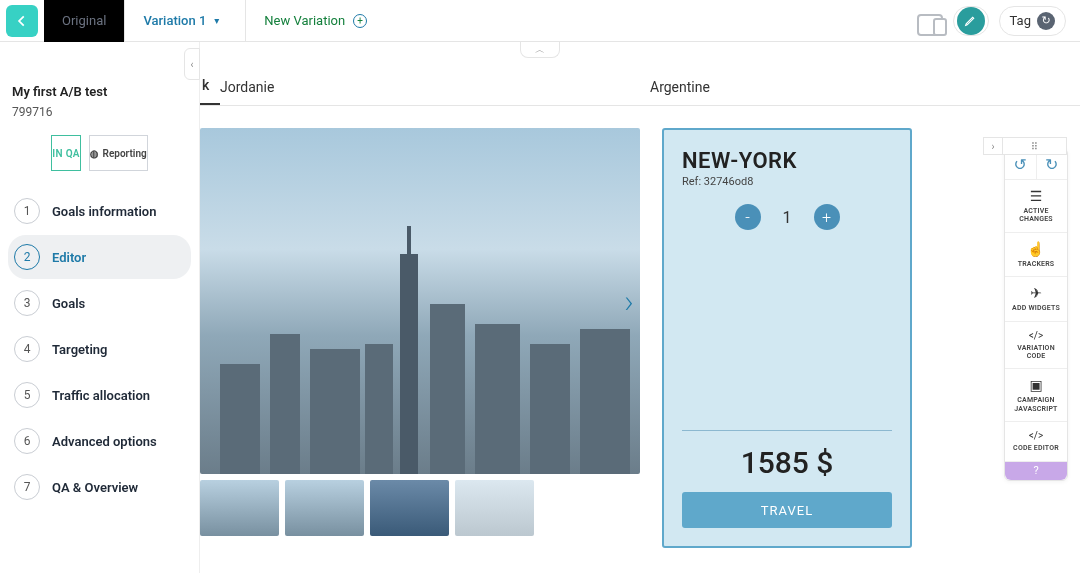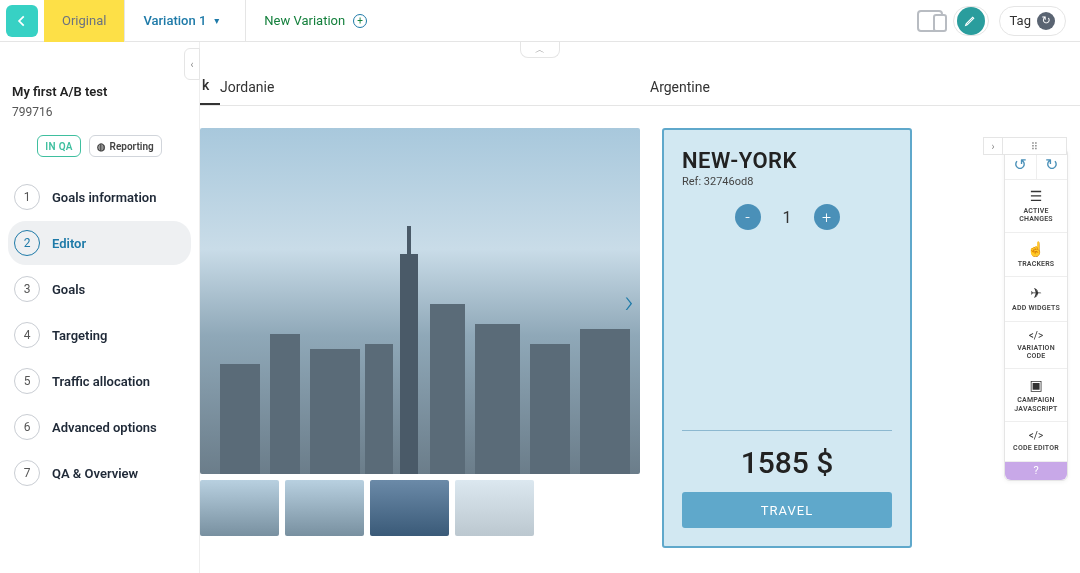--- a/index.html
+++ b/index.html
@@ -1,43 +1,43 @@
 <!DOCTYPE html>
 <html><head>
 <meta charset="utf-8">
 <style>
   *{box-sizing:border-box;margin:0;padding:0;font-family:-apple-system,BlinkMacSystemFont,"Segoe UI",Roboto,sans-serif}
   body{background:#f5f5f5;overflow:hidden;width:1080px;height:573px;position:relative}
   .topbar{height:42px;background:#fff;border-bottom:1px solid #e5e5e5;display:flex;align-items:center;position:relative;z-index:10}
   .back-btn{width:32px;height:32px;margin:5px 6px;border-radius:6px;background:#37d1c4;display:flex;align-items:center;justify-content:center;cursor:pointer}
   .tab{height:42px;padding:0 18px;display:flex;align-items:center;font-size:13px;color:#6b7280;cursor:pointer}
-  .tab.orig{background:#fde047;border-right:1px solid #e5e5e5}
+  .tab.orig{background:#000000;border-right:1px solid #e5e5e5}
   .tab.var{color:#1e7aa8;font-weight:500}
   .chev{margin-left:8px;font-size:10px;color:#1e7aa8}
   .vdiv{width:1px;height:42px;background:#e5e5e5;margin:0 8px}
   .newvar{color:#15803d;font-size:13px;display:flex;align-items:center;cursor:pointer;padding:0 10px}
   .plus{margin-left:8px;width:14px;height:14px;border:1.5px solid #1e7aa8;border-radius:50%;display:flex;align-items:center;justify-content:center;font-size:10px}
-  .topright{margin-left:auto;display:flex;align-items:center;gap:10px;padding-right:14px}
+  .topright{margin-left:auto;display:flex;align-items:flex-end;gap:10px;padding-right:14px}
   .dev-icon{width:26px;height:22px;border:2px solid #b8bcc2;border-radius:4px;position:relative}
   .dev-icon:after{content:"";position:absolute;right:-6px;bottom:-2px;width:10px;height:14px;border:2px solid #b8bcc2;border-radius:3px;background:#fff}
   .pill{height:30px;border:1px solid #e5e5e5;border-radius:15px;display:flex;align-items:center;padding:0 10px;gap:6px;font-size:13px;color:#333;cursor:pointer}
   .circle-btn{width:28px;height:28px;border-radius:50%;display:flex;align-items:center;justify-content:center}
   .teal{background:#2a9d9d;color:#fff}
 
   .collapse-top{position:absolute;left:50%;top:42px;transform:translateX(-50%);width:40px;height:16px;background:#fff;border:1px solid #e5e5e5;border-top:none;border-radius:0 0 8px 8px;display:flex;align-items:center;justify-content:center;z-index:9;cursor:pointer}
 
   .main{display:flex;height:531px}
   .sidebar{width:200px;background:#fff;height:100%;position:relative;border-right:1px solid #eee;z-index:8}
   .collapse-side{position:absolute;right:-1px;top:6px;width:16px;height:32px;background:#fff;border:1px solid #e5e5e5;border-radius:6px 0 0 6px;display:flex;align-items:center;justify-content:center;font-size:10px;color:#888;cursor:pointer}
   .side-head{padding:34px 12px 10px}
   .side-head .type{color:#1e7aa8;font-size:13px;font-weight:600;letter-spacing:.3px}
   .side-head .name{font-size:13px;font-weight:600;color:#222;margin-top:8px}
   .side-head .id{font-size:12px;color:#555;margin-top:6px}
   .badges{display:flex;gap:8px;padding:6px 12px 14px;justify-content:center}
-  .badge{height:22px;padding:0 7px;border-radius:6px;display:flex;align-items:center;font-size:10px;font-weight:600;gap:4px}
+  .badge{height:36px;padding:0 0;border-radius:0;display:flex;align-items:center;font-size:10px;font-weight:600;gap:4px}
   .badge.qa{border:1px solid #3fbf9f;color:#3fbf9f;letter-spacing:.3px}
   .badge.rep{border:1px solid #d1d5db;color:#444}
   .steps{padding:4px 8px}
   .step{display:flex;align-items:center;gap:12px;padding:9px 6px;border-radius:18px;cursor:pointer;margin-bottom:2px}
   .step .num{width:26px;height:26px;border-radius:50%;border:1px solid #c9cdd3;display:flex;align-items:center;justify-content:center;font-size:12px;color:#555;flex:0 0 26px}
   .step .lbl{font-size:13px;font-weight:600;color:#1f2937}
   .step.active{background:#eef0f2}
   .step.active .num{border-color:#1e7aa8;color:#1e7aa8}
   .step.active .lbl{color:#1e7aa8}
 

